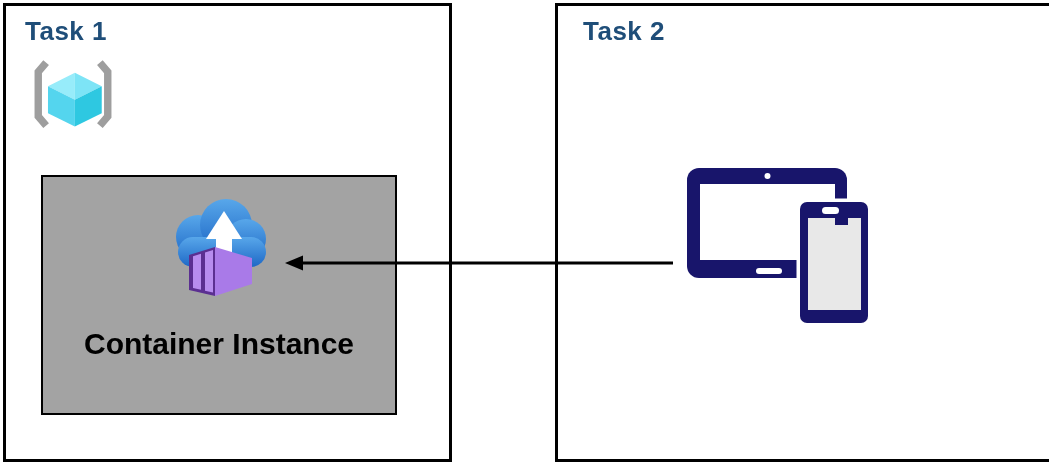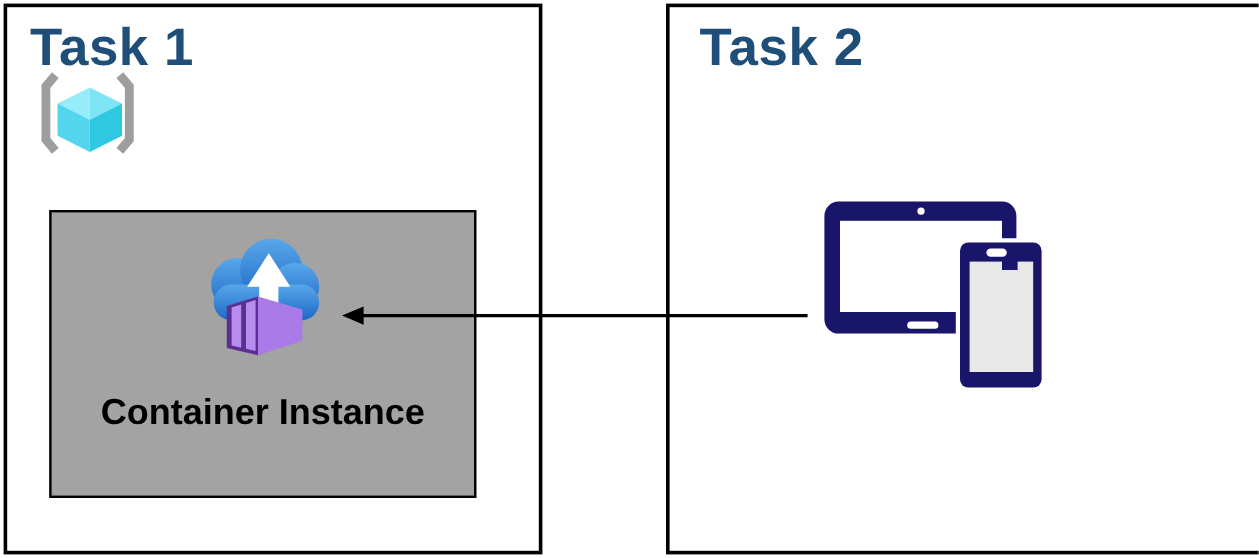--- a/index.html
+++ b/index.html
@@ -7,21 +7,21 @@
     position:relative; width:1049px; height:465px; background:#ffffff;
     font-family:"Liberation Sans", sans-serif; overflow:hidden;
   }
   .task-box {
     position:absolute; box-sizing:border-box; border:3px solid #000;
     background:#fff;
   }
   #task1 { left:3px; top:3px; width:449px; height:459px; }
   #task2 { left:555px; top:3px; width:562px; height:459px; }
   .task-title {
-    position:absolute; margin:0; font-size:44px; font-weight:700;
+    position:absolute; margin:0; font-size:26px; font-weight:700;
     color:#1F4E79; line-height:1; letter-spacing:0.5px;
   }
   #task1 .task-title { left:19px; top:12px; }
   #task2 .task-title { left:25px; top:12px; }
   .rg-row {
     position:absolute; left:26px; top:52px; display:flex;
     align-items:center; gap:18px;
   }
   .rg-name { font-size:33px; font-weight:700; color:#000; letter-spacing:0.5px; }
   .ci-box {

